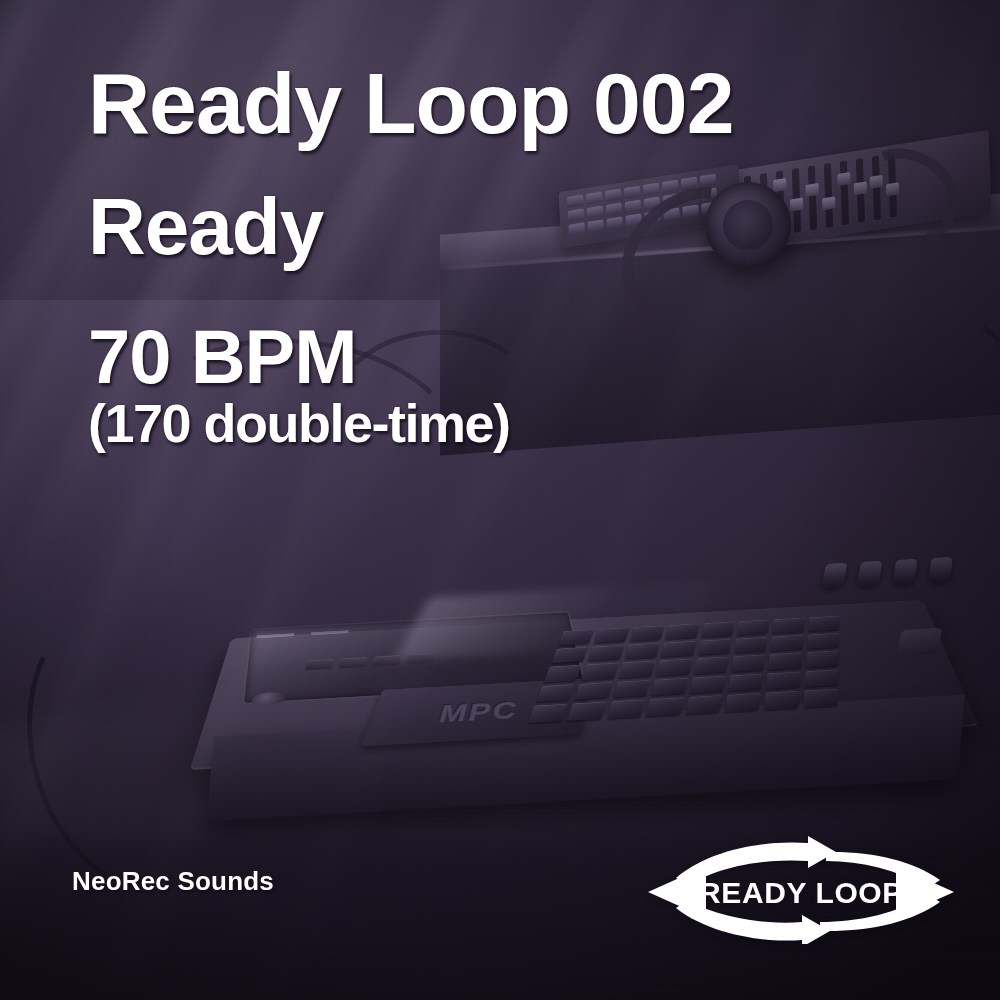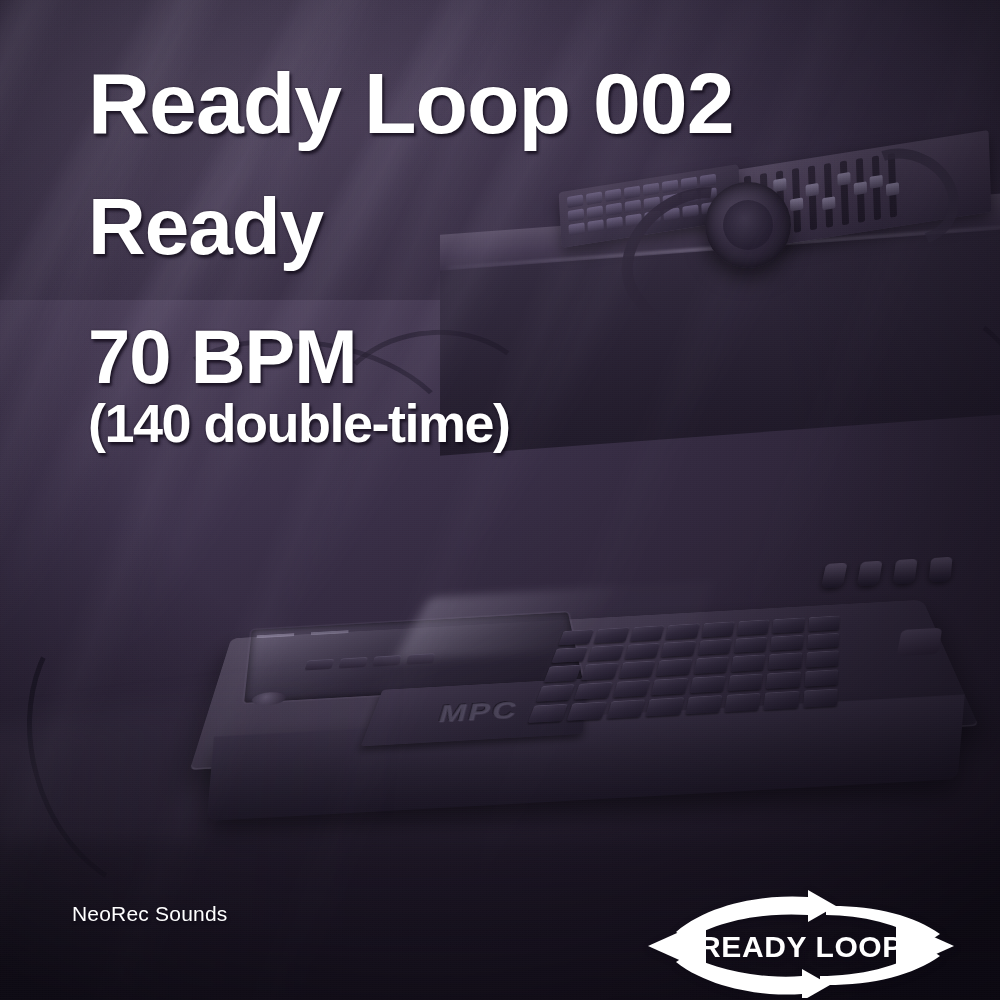--- a/index.html
+++ b/index.html
@@ -273,33 +273,33 @@
     white-space: nowrap;
   }
   .line-title  { font-size: 86px; margin: 0 0 44px 0; }
   .line-genre  { font-size: 80px; margin: 0 0 56px 0; }
   .line-bpm    { font-size: 76px; margin: 0 0 4px 0; }
   .line-bpm-sub{ font-size: 54px; margin: 0; letter-spacing: -1.5px; }
 
   .label-brand {
     position: absolute;
     left: 72px;
-    top: 902px;
+    top: 866px;
     color: #fff;
-    font-size: 21px;
-    font-weight: 400;
+    font-size: 26px;
+    font-weight: 700;
     letter-spacing: .2px;
     text-shadow: 1px 2px 3px rgba(14,10,22,.75);
   }
 
   
   .brand-logo {
     position: absolute;
     left: 640px;
-    top: 890px;
+    top: 836px;
     width: 322px;
     height: 108px;
     filter: drop-shadow(1px 2px 3px rgba(10,7,18,.6));
     text-align: center;
   }
   .brand-logo svg { display: block; width: 100%; height: 100%; }
   .logo-word {
     fill: #ffffff;
     font-family: "Liberation Sans", "DejaVu Sans", sans-serif;
     font-weight: 700;
@@ -446,21 +446,21 @@
 
   <div class="bg-layer bg-rays"></div>
   <div class="bg-layer bg-rays2"></div>
   <div class="bg-layer bg-grade"></div>
   <div class="bg-layer bg-grain"></div>
 
   <div class="text-stack">
     <div class="ttl line-title">Ready Loop 002</div>
     <div class="ttl line-genre">Ready</div>
     <div class="ttl line-bpm">70 BPM</div>
-    <div class="ttl line-bpm-sub">(140 double-time)</div>
+    <div class="ttl line-bpm-sub">(170 double-time)</div>
   </div>
 
   <div class="label-brand">NeoRec Sounds</div>
 
   <div class="brand-logo">
     <svg viewBox="0 0 322 108" xmlns="http://www.w3.org/2000/svg" aria-hidden="true">
 
       <path d="M 36,42 C 70,13 126,4 168,7 L 168,0 L 196,16 L 168,32 L 168,25
                C 128,22 78,30 48,50 Z" fill="#ffffff"></path>
       <path d="M 186,16 C 232,15 274,25 300,44 L 288,52 C 258,34 222,25 186,25 Z" fill="#ffffff"></path>

